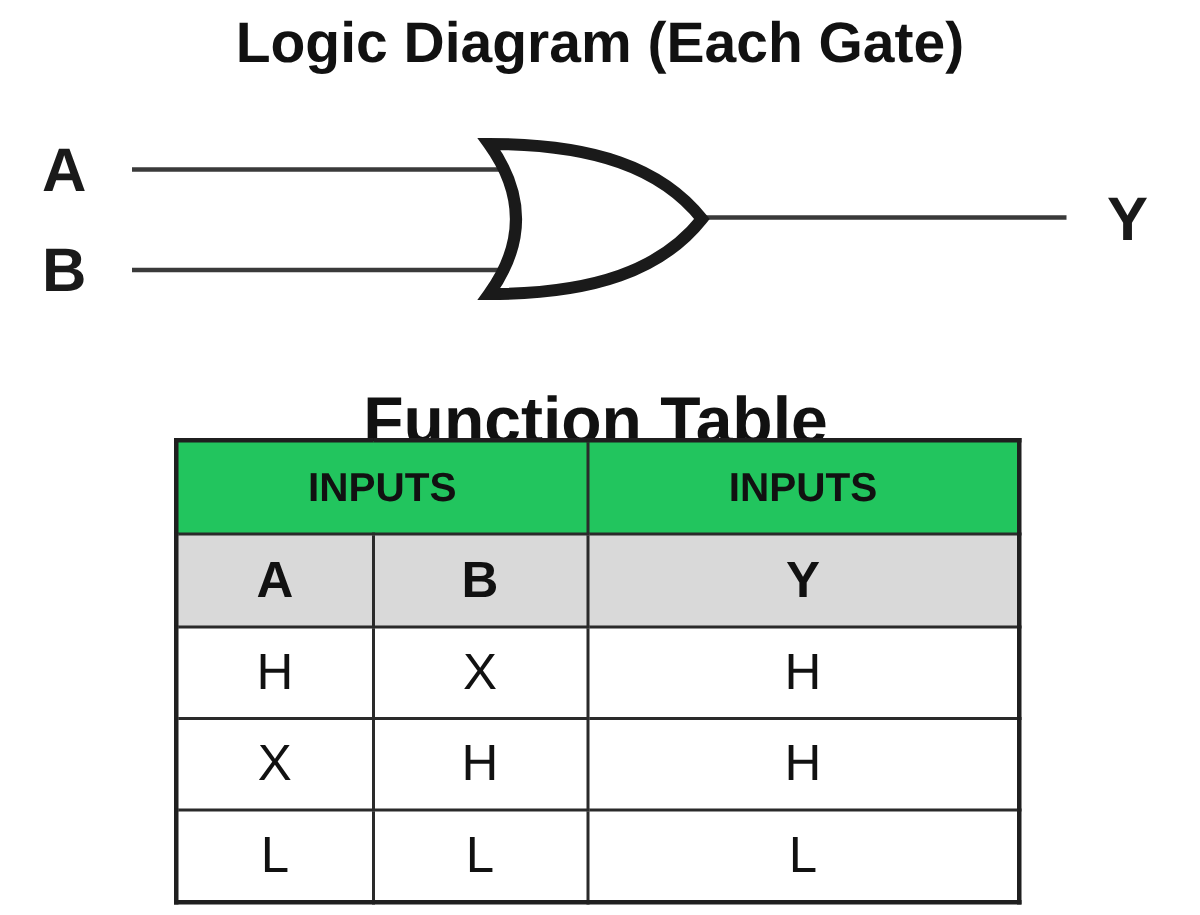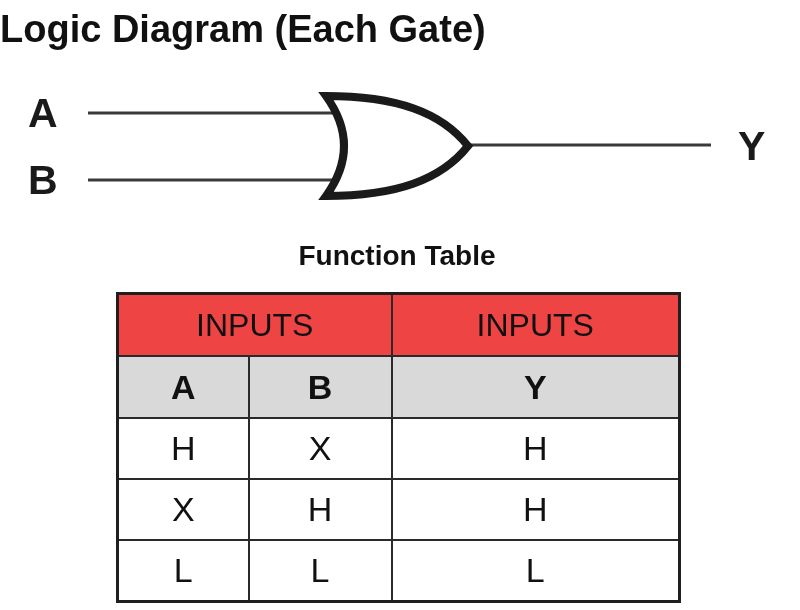--- a/index.html
+++ b/index.html
@@ -13,68 +13,68 @@
     position: relative;
     font-family: "Liberation Sans", sans-serif;
     color: #111111;
     overflow: hidden;
   }
   .main-title {
     position: absolute;
     top: 8px;
     left: 0;
     width: 800px;
-    text-align: left;
+    text-align: center;
     font-size: 38px;
     font-weight: bold;
     letter-spacing: 0px;
   }
   .diagram-svg {
     position: absolute;
     top: 0;
     left: 0;
     width: 800px;
     height: 235px;
   }
   .diagram-svg text {
     font-family: "Liberation Sans", sans-serif;
     font-weight: bold;
     font-size: 41px;
     fill: #1a1a1a;
   }
   .table-heading {
     position: absolute;
-    top: 240px;
+    top: 256px;
     left: 116px;
     width: 562px;
     text-align: center;
-    font-size: 28px;
+    font-size: 44px;
     font-weight: bold;
   }
   table.function-table {
     position: absolute;
     top: 292px;
     left: 116px;
     width: 562px;
     border-collapse: collapse;
     table-layout: fixed;
     border: 3px solid #1f1f1f;
   }
   table.function-table th,
   table.function-table td {
     border: 2px solid #2a2a2a;
     text-align: center;
     vertical-align: middle;
     padding: 0;
   }
   table.function-table tr.group-row th {
-    background: #ef4444;
+    background: #22c55e;
     height: 60px;
-    font-size: 32px;
-    font-weight: normal;
+    font-size: 27px;
+    font-weight: bold;
   }
   table.function-table tr.col-row th {
     background: #d9d9d9;
     height: 60px;
     font-size: 34px;
     font-weight: bold;
   }
   table.function-table tbody td {
     background: #ffffff;
     height: 59px;

